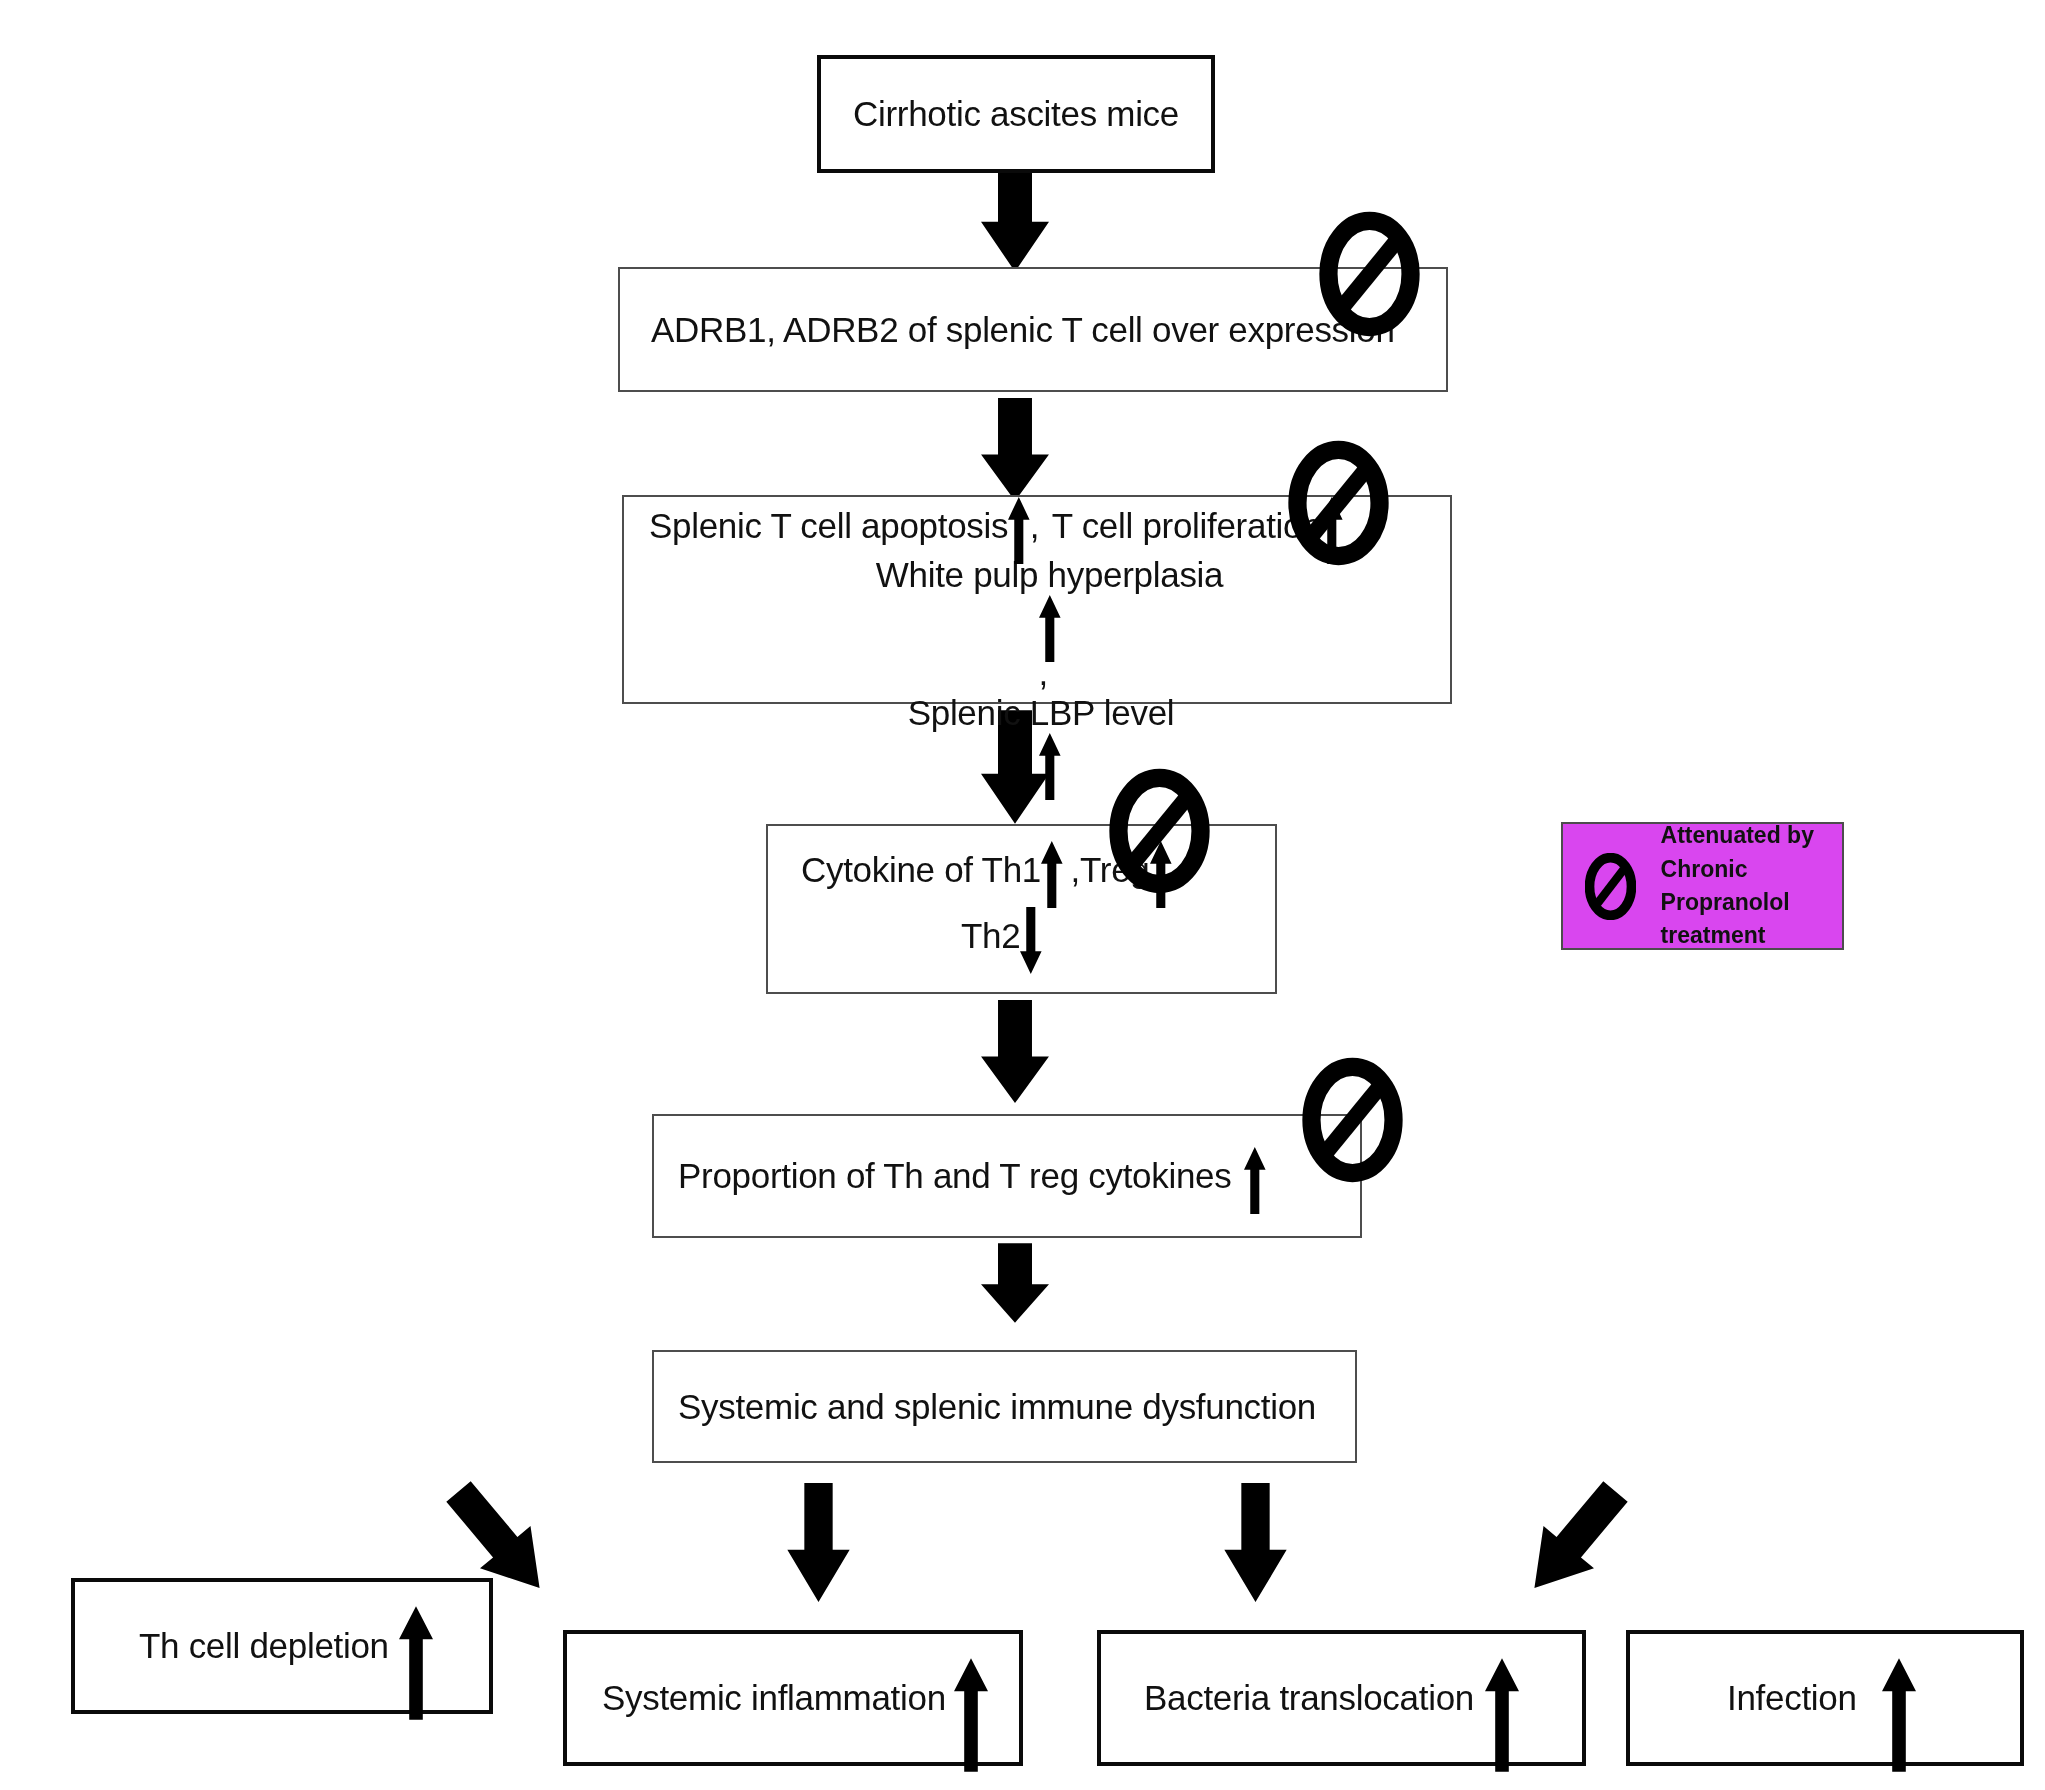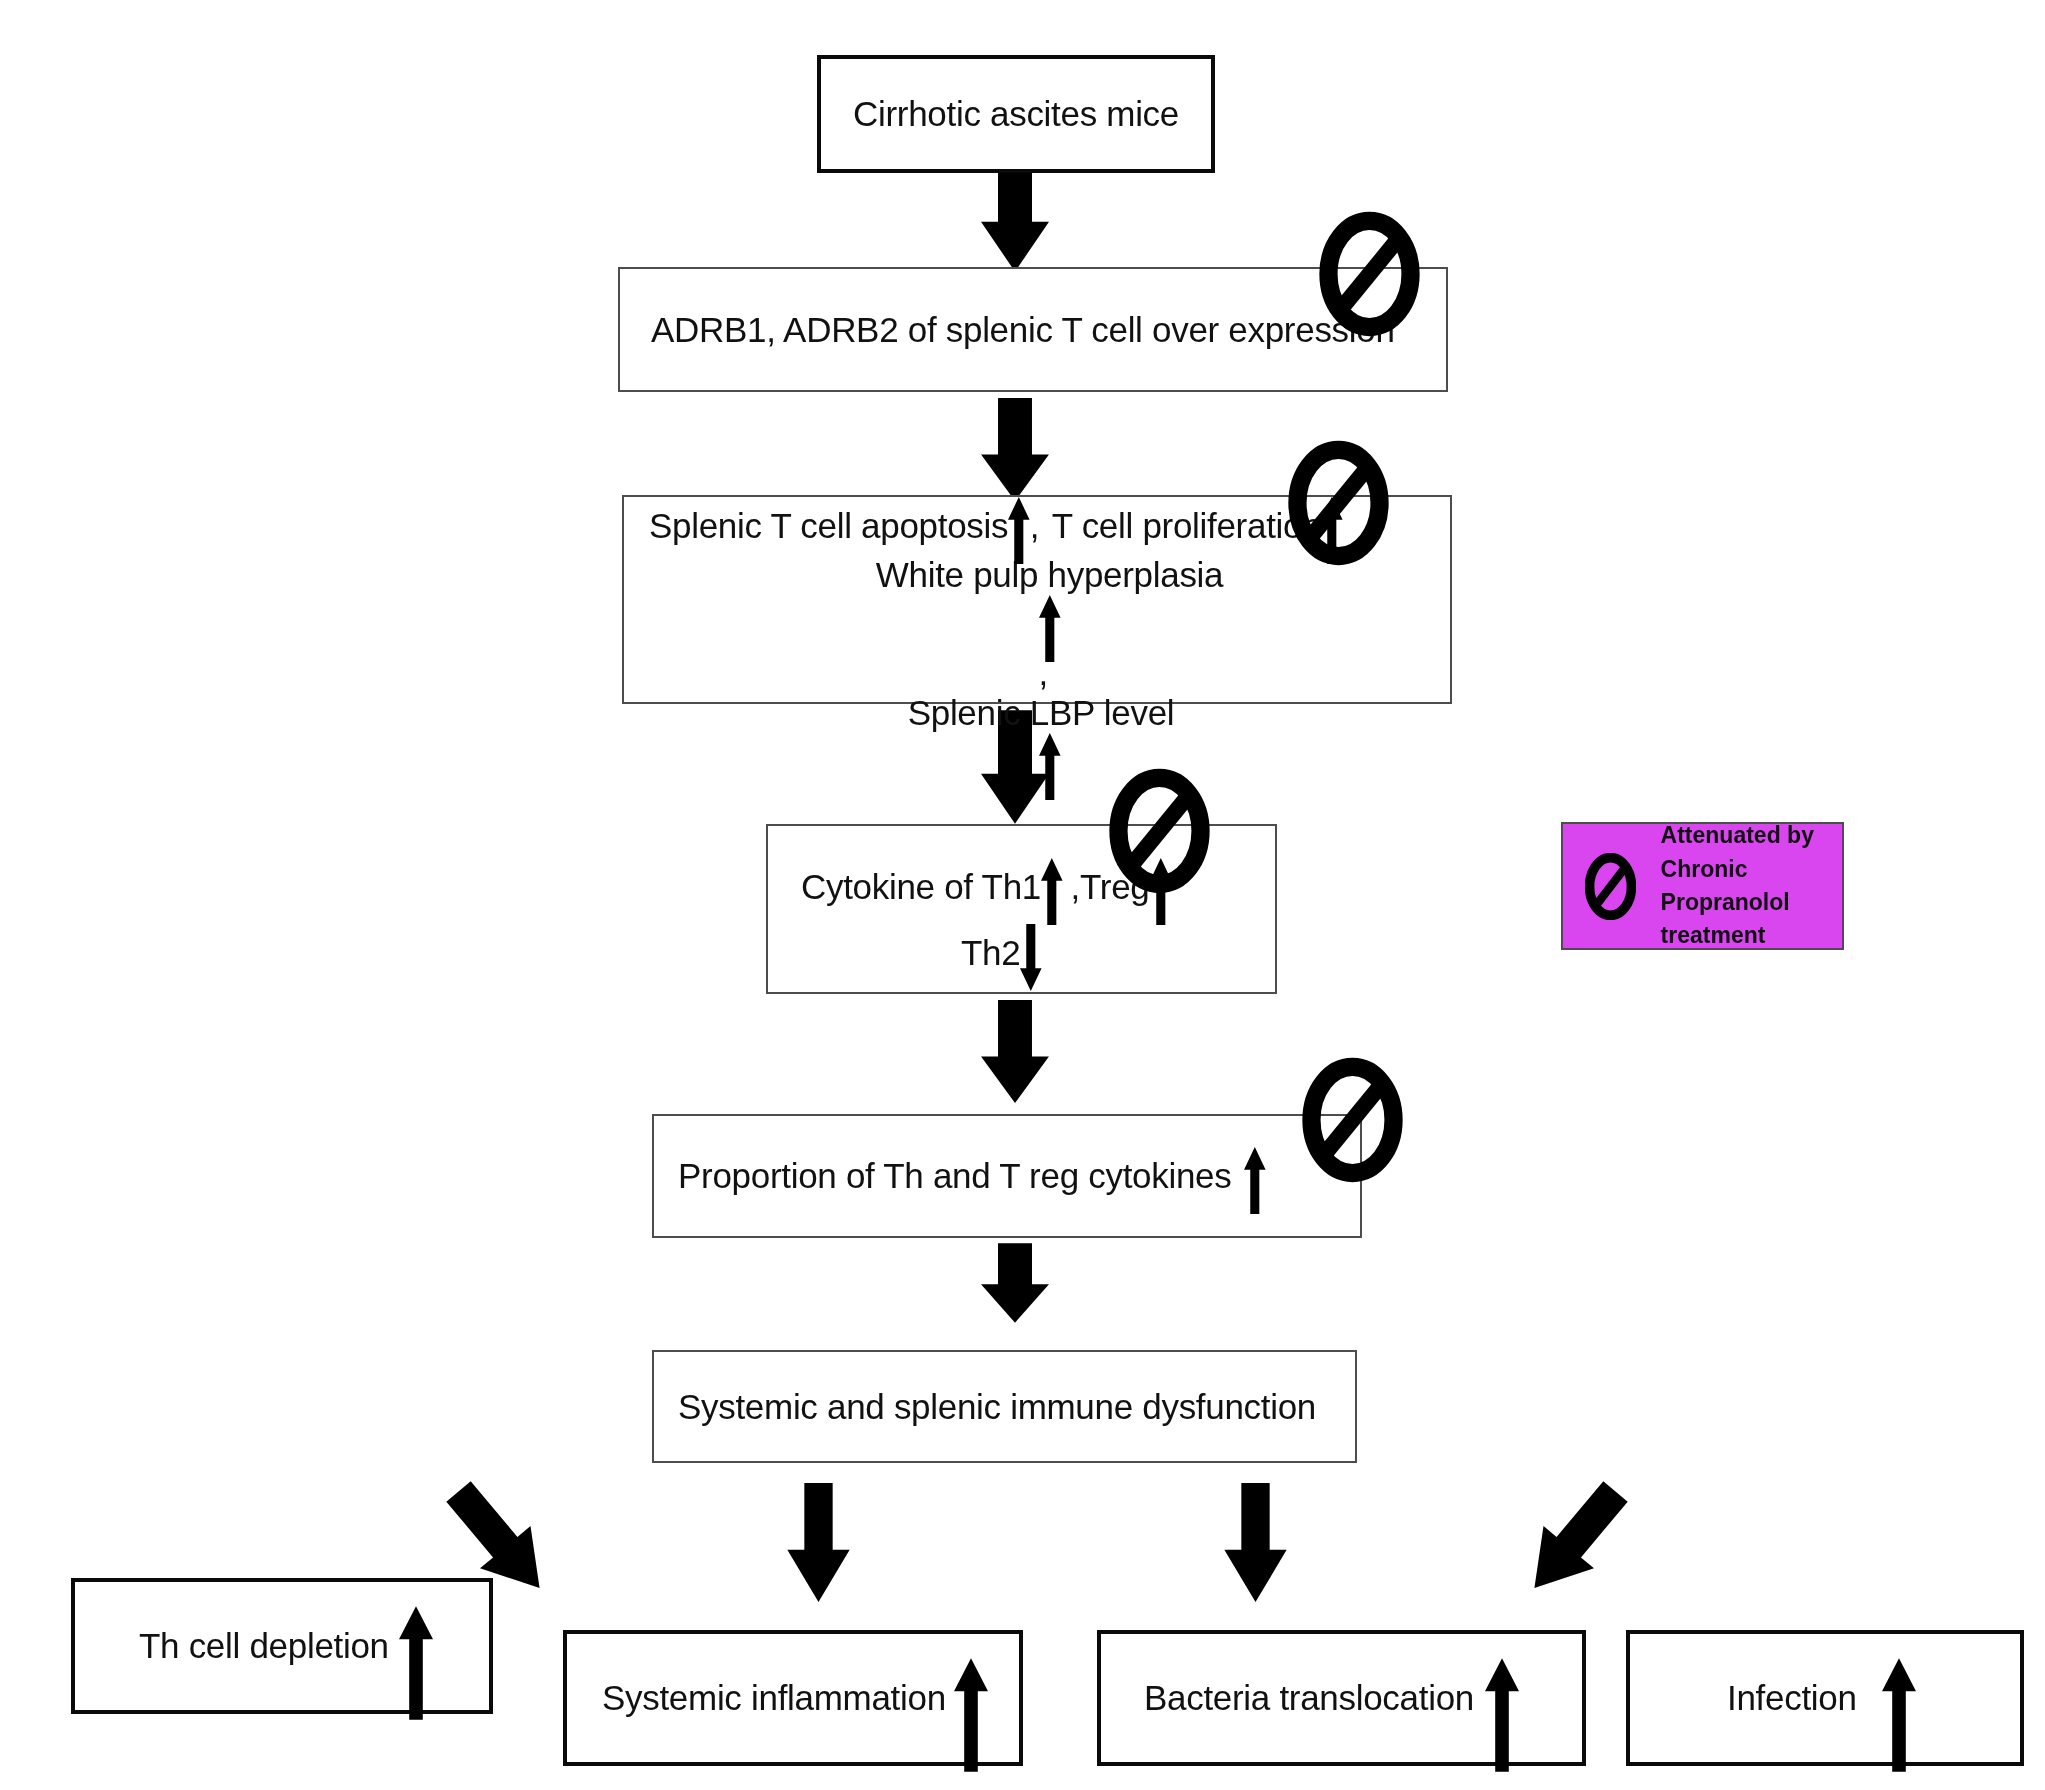--- a/index.html
+++ b/index.html
@@ -158,21 +158,21 @@
       <line x1="40" y1="155" x2="130" y2="45" stroke="#000000" stroke-width="28" stroke-linecap="butt"></line>
     </svg>
   </div>
 
   <div class="flow" style="left:981px; top:710px; width:68px; height:114px;">
     <svg width="68" height="114" viewBox="0 0 120 200">
       <polygon points="30,0 90,0 90,112 120,112 60,200 0,112 30,112" fill="#000000"></polygon>
     </svg>
   </div>
 
-  <div class="node" style="left:766px; top:824px; width:511px; height:170px; justify-content:flex-start; padding-top:32px;">
+  <div class="node" style="left:766px; top:824px; width:511px; height:170px; justify-content:flex-start; padding-top:15px;">
 
     <div class="line label" style="padding-left:33px;">
       <span>Cytokine of Th1</span>
       <span class="ind">
         <svg width="21.6" height="67" viewBox="0 0 38 118" style="margin-bottom:-9px;">
           <polygon points="19,0 38,40 27,40 27,118 11,118 11,40 0,40" fill="#000000"></polygon>
         </svg>
       </span>
       <span style="margin-left:8px;">, </span>
       <span>Treg</span>

